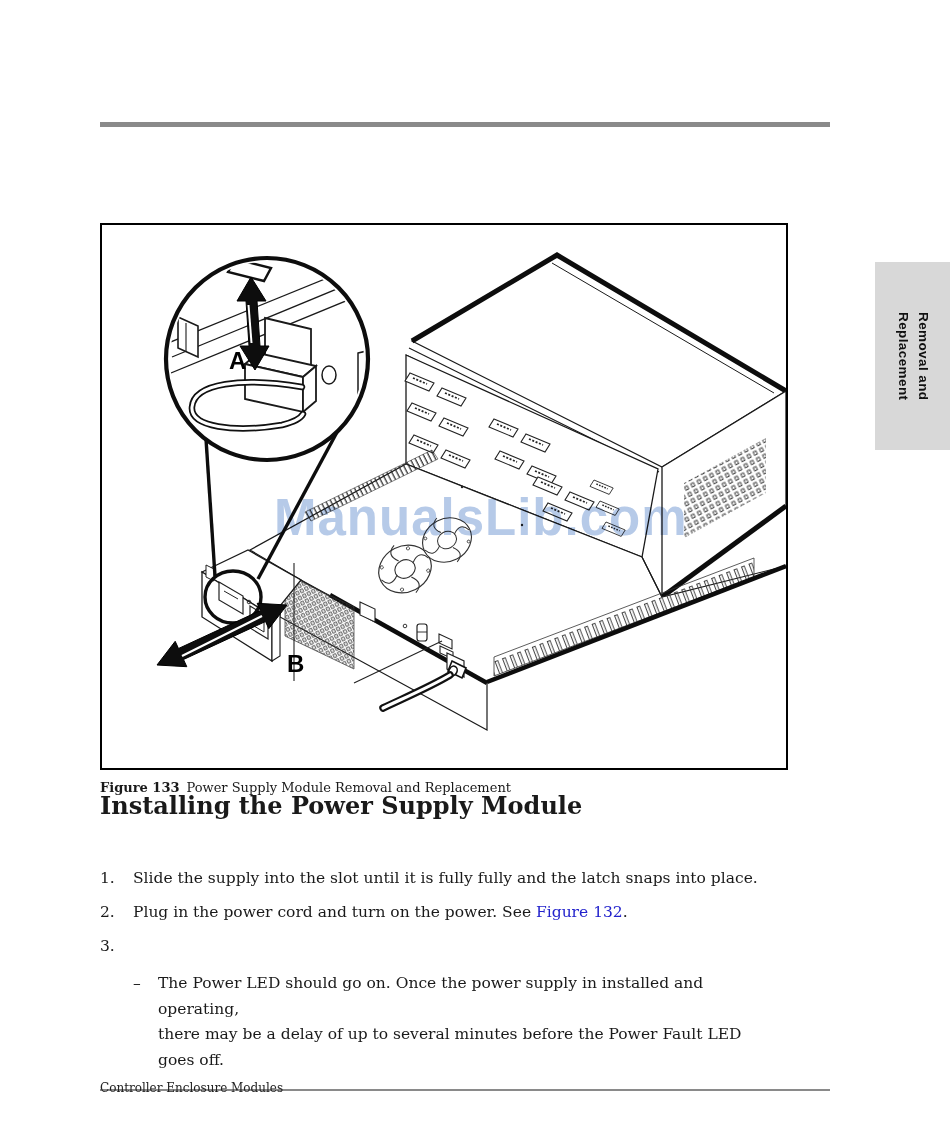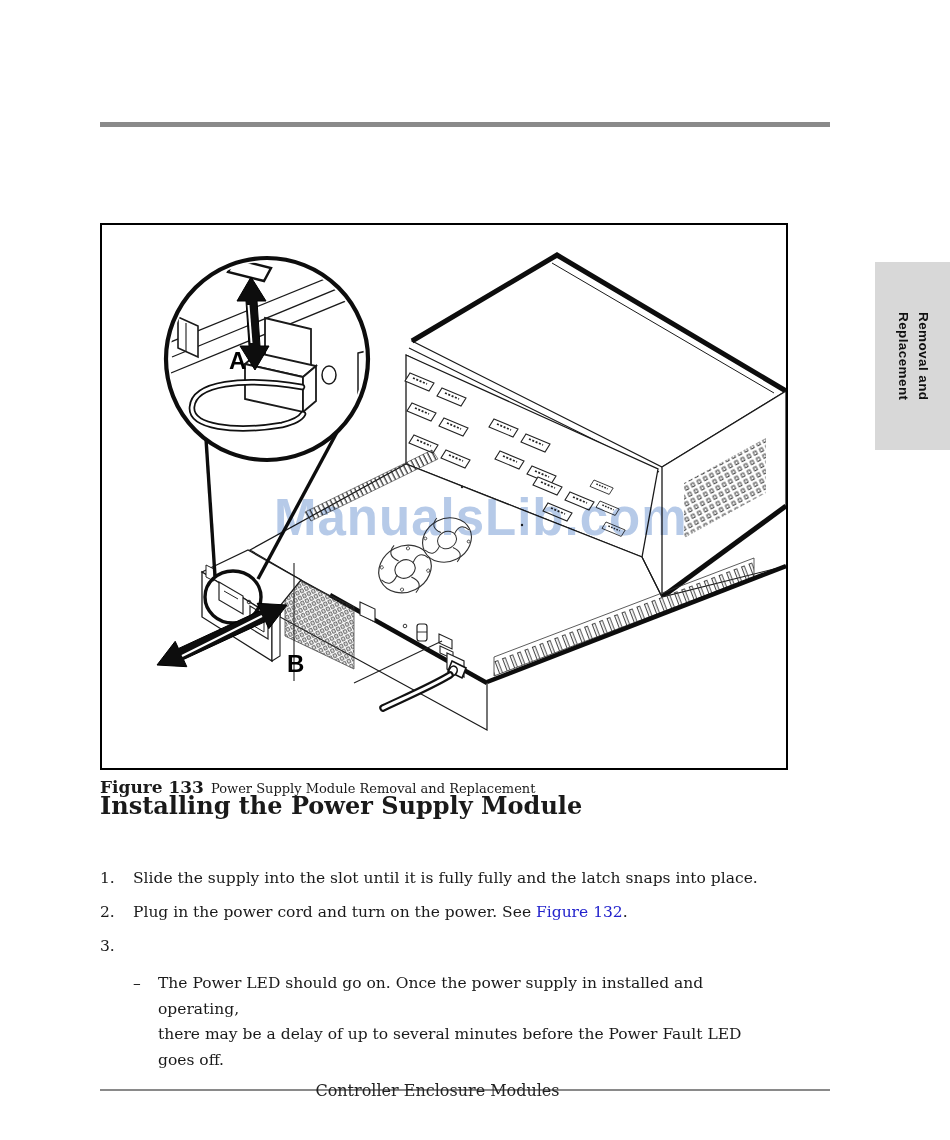--- a/index.html
+++ b/index.html
@@ -6,30 +6,30 @@
   .page{position:relative;width:950px;height:1140px;background:#ffffff;overflow:hidden;
         font-family:"DejaVu Serif","Liberation Serif",serif;color:#1a1a1a;}
   .top-rule{position:absolute;left:100px;top:122px;width:730px;height:5px;background:#8a8a8a;}
   .side-tab{position:absolute;left:875px;top:262px;width:75px;height:188px;background:#d8d8d8;
             display:flex;align-items:center;justify-content:center;}
   .side-tab-text{writing-mode:vertical-rl;text-orientation:mixed;
             font-family:"Liberation Sans","DejaVu Sans",sans-serif;font-weight:bold;
             font-size:13.5px;line-height:1.5;color:#111;text-align:center;letter-spacing:.4px;}
   .fig-frame{position:absolute;left:100px;top:223px;width:684px;height:543px;border:2px solid #000;background:#fff;}
   .fig-caption{position:absolute;left:100px;top:777px;width:700px;white-space:nowrap;}
-  .fig-caption .lbl{font-weight:bold;font-size:17px;}
+  .fig-caption .lbl{font-weight:bold;font-size:13px;}
   .fig-caption .cap{font-size:13px;margin-left:7px;}
   .heading{position:absolute;left:100px;top:791px;font-size:24px;font-weight:bold;margin:0;}
   .step{position:absolute;left:100px;width:700px;display:flex;font-size:15.5px;}
   .step .num{width:33px;flex:0 0 33px;}
   .sub-bullet{position:absolute;left:133px;top:971px;width:648px;display:flex;font-size:15.5px;line-height:25.5px;}
   .sub-bullet .dash{width:25px;flex:0 0 25px;}
   .link{color:#2222cc;text-align:center;}
   .footer-rule{position:absolute;left:100px;top:1089px;width:730px;height:2px;background:#8a8a8a;}
-  .footer{position:absolute;left:100px;top:1081px;width:675px;text-align:center;font-size:16px;color:#222;}
+  .footer{position:absolute;left:100px;top:1081px;width:675px;text-align:left;font-size:12px;color:#222;}
   svg text{font-family:"Liberation Sans","DejaVu Sans",sans-serif;}
 </style>
 </head>
 <body>
 
 <div class="page">
 
   <div class="top-rule"></div>
 
   <div class="side-tab">

